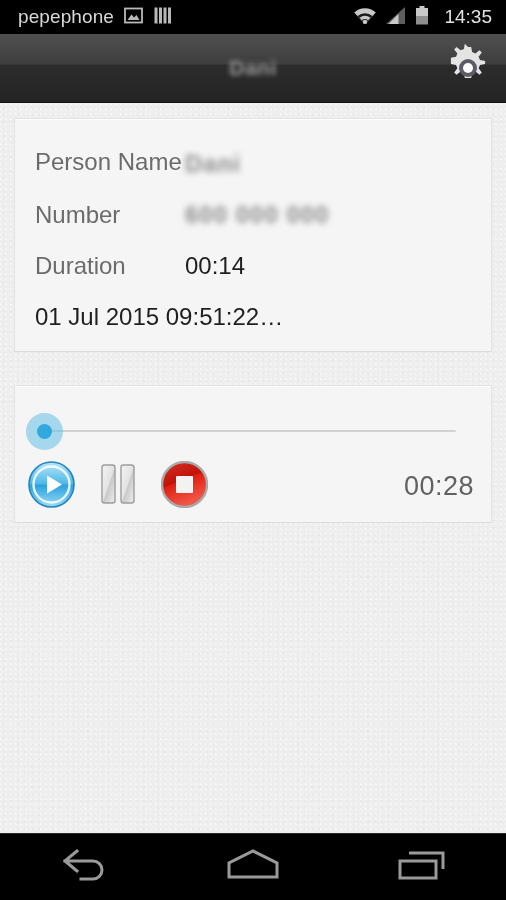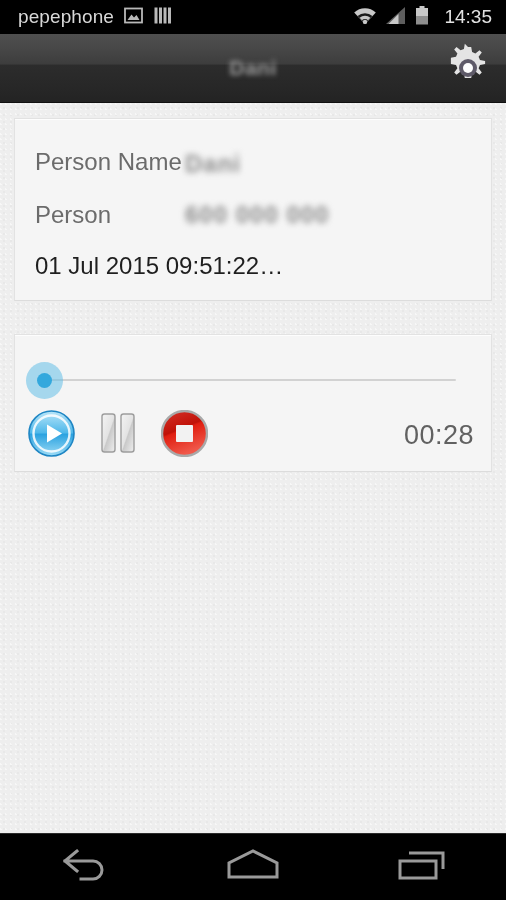--- a/index.html
+++ b/index.html
@@ -314,26 +314,30 @@
     <div class="card info-card">
 
       <div class="row row-person">
         <div class="row-label">Person Name</div>
         <div class="row-value">
           <span class="redacted">Dani</span>
         </div>
       </div>
 
       <div class="row">
-        <div class="row-label">Person</div>
+        <div class="row-label">Number</div>
         <div class="row-value">
           <span class="redacted">600 000 000</span>
         </div>
       </div>
 
+      <div class="row">
+        <div class="row-label">Duration</div>
+        <div class="row-value">00:14</div>
+      </div>
 
       <div class="row">
         <div class="row-value">01 Jul 2015 09:51:22…</div>
       </div>
 
     </div>
 
     <div class="card player-card">
 
       <div class="seek-wrap">

